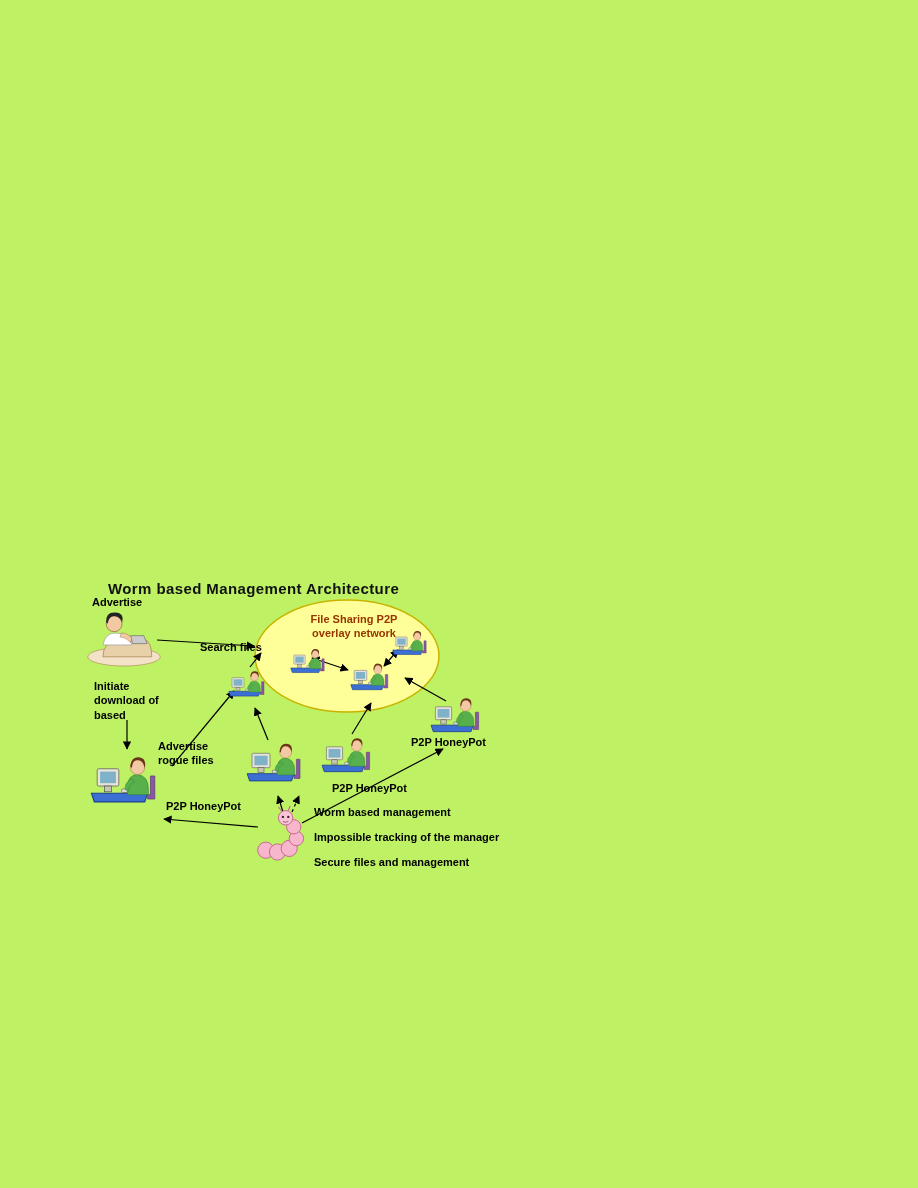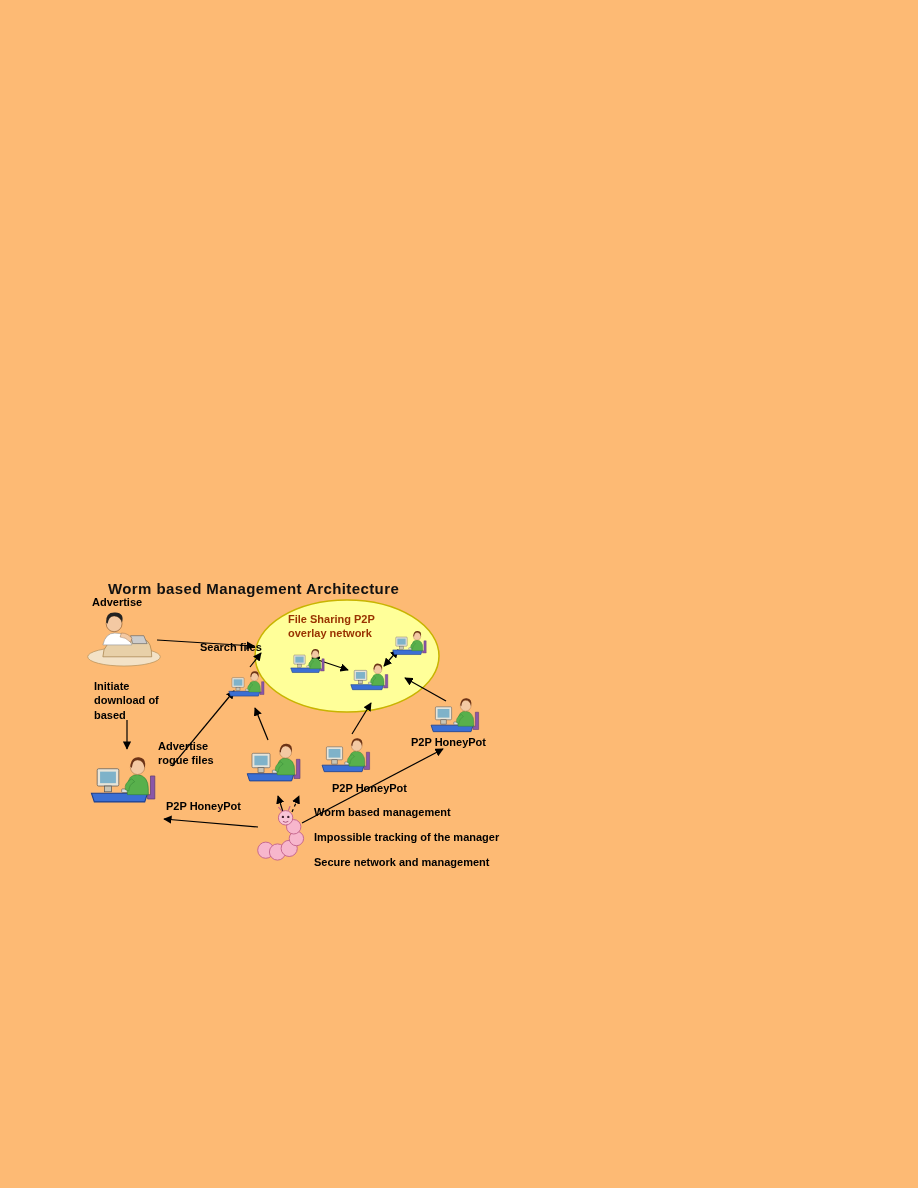--- a/index.html
+++ b/index.html
@@ -1,19 +1,19 @@
 <!DOCTYPE html>
 <html><head>
 <meta charset="utf-8">
 <style>
   html,body{margin:0;padding:0;background:#ffffff;}
   .page{
     position:relative;
     width:918px;height:1188px;
-    background:#fdba74;
+    background:#bef264;
     overflow:hidden;
     font-family:"Liberation Sans", sans-serif;
     color:#000;
   }
   .scene{position:absolute;left:0;top:0;}
   .lbl{
     position:absolute;
     font-size:11px;
     font-weight:bold;
     line-height:1.3;
@@ -23,20 +23,21 @@
   .title{
     position:absolute;
     left:108px;top:580px;
     font-size:15px;
     font-weight:bold;
     letter-spacing:.4px;
     color:#111;
   }
   .net-label{
     left:288px;top:612px;width:132px;
+    text-align:center;
     color:#993300;
   }
   .predator-lbl{left:92px;top:595px;}
   .search-lbl{left:164px;top:640px;margin-left:36px;}
   .initiate-lbl{left:94px;top:679px;}
   .advertise-lbl{left:158px;top:739px;}
   .hp-left{left:166px;top:799px;}
   .hp-mid{left:332px;top:781px;}
   .hp-right{left:411px;top:735px;}
   .worm-mgmt{left:314px;top:805px;}
@@ -133,15 +134,15 @@
 rogue files</div>
   <div class="lbl net-label">File Sharing P2P
 overlay network</div>
 
   <div class="lbl hp-left">P2P HoneyPot</div>
   <div class="lbl hp-mid">P2P HoneyPot</div>
   <div class="lbl hp-right">P2P HoneyPot</div>
 
   <div class="lbl worm-mgmt">Worm based management</div>
   <div class="lbl impossible">Impossible tracking of the manager</div>
-  <div class="lbl secure">Secure network and management</div>
+  <div class="lbl secure">Secure files and management</div>
 
 </div>
 
 </body></html>

